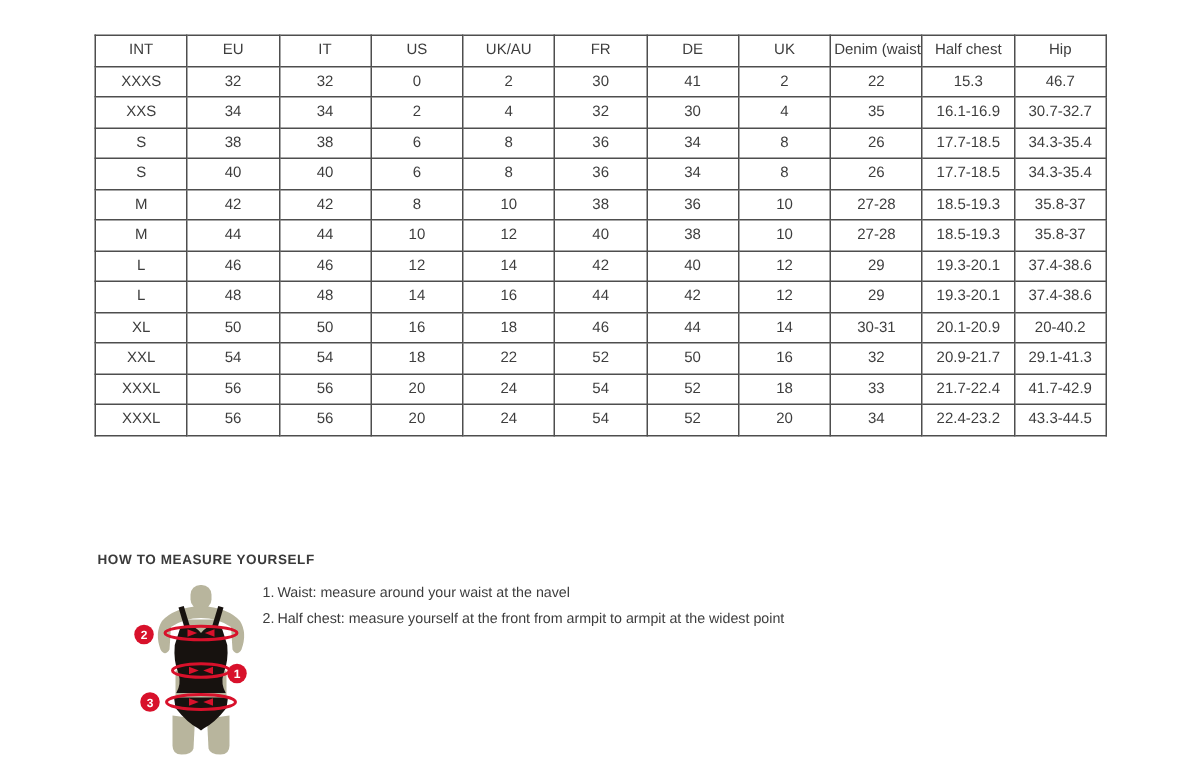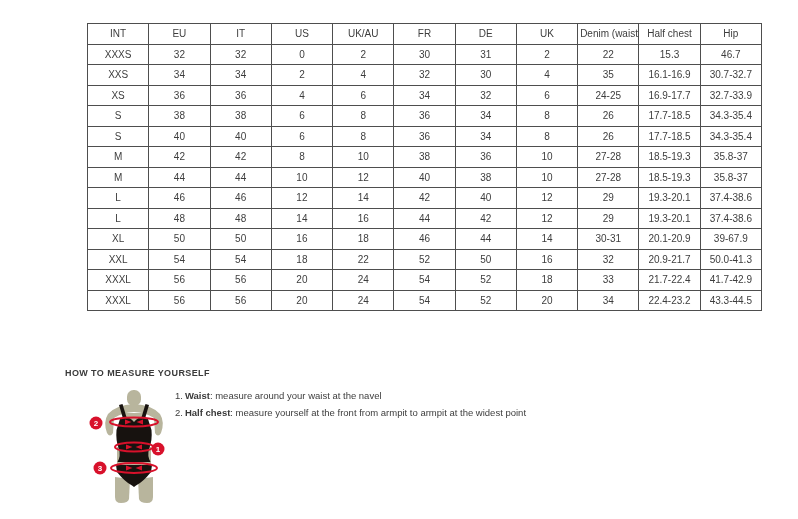--- a/index.html
+++ b/index.html
@@ -12,21 +12,20 @@
   }
 
   
   .size-table {
     position: absolute;
     left: 63px;
     top: 23px;
     width: 675px;
     border-collapse: collapse;
     table-layout: fixed;
-    margin-left: 24px;
   }
   .size-table th,
   .size-table td {
     border: 1px solid #4e4e4e;
     height: 20.5px;
     padding: 0 2px;
     text-align: center;
     vertical-align: middle;
     font-size: 10px;
     font-weight: 400;
@@ -59,21 +58,21 @@
   }
   .steps {
     position: absolute;
     left: 110px;
     top: 19px;
     width: 520px;
     font-size: 9.5px;
     color: #3d3d3d;
   }
   .step { line-height: 17px; white-space: nowrap; }
-  .step b { font-weight: 700; color: #3a3a3a; }
+  .step b { font-weight: 400; color: #3a3a3a; }
   .step .step-num { margin-right: 2px; }
 </style>
 </head>
 <body>
 
 <table class="size-table">
   <thead>
     <tr>
       <th>INT</th>
       <th>EU</th>
@@ -89,51 +88,38 @@
     </tr>
   </thead>
   <tbody>
       <tr>
         <td>XXXS</td>
         <td>32</td>
         <td>32</td>
         <td>0</td>
         <td>2</td>
         <td>30</td>
-        <td>31</td>
+        <td>41</td>
         <td>2</td>
         <td>22</td>
         <td>15.3</td>
         <td>46.7</td>
       </tr>
       <tr>
         <td>XXS</td>
         <td>34</td>
         <td>34</td>
         <td>2</td>
         <td>4</td>
         <td>32</td>
         <td>30</td>
         <td>4</td>
         <td>35</td>
         <td>16.1-16.9</td>
         <td>30.7-32.7</td>
-      </tr>
-      <tr>
-        <td>XS</td>
-        <td>36</td>
-        <td>36</td>
-        <td>4</td>
-        <td>6</td>
-        <td>34</td>
-        <td>32</td>
-        <td>6</td>
-        <td>24-25</td>
-        <td>16.9-17.7</td>
-        <td>32.7-33.9</td>
       </tr>
       <tr>
         <td>S</td>
         <td>38</td>
         <td>38</td>
         <td>6</td>
         <td>8</td>
         <td>36</td>
         <td>34</td>
         <td>8</td>
@@ -210,34 +196,34 @@
         <td>XL</td>
         <td>50</td>
         <td>50</td>
         <td>16</td>
         <td>18</td>
         <td>46</td>
         <td>44</td>
         <td>14</td>
         <td>30-31</td>
         <td>20.1-20.9</td>
-        <td>39-67.9</td>
+        <td>20-40.2</td>
       </tr>
       <tr>
         <td>XXL</td>
         <td>54</td>
         <td>54</td>
         <td>18</td>
         <td>22</td>
         <td>52</td>
         <td>50</td>
         <td>16</td>
         <td>32</td>
         <td>20.9-21.7</td>
-        <td>50.0-41.3</td>
+        <td>29.1-41.3</td>
       </tr>
       <tr>
         <td>XXXL</td>
         <td>56</td>
         <td>56</td>
         <td>20</td>
         <td>24</td>
         <td>54</td>
         <td>52</td>
         <td>18</td>

